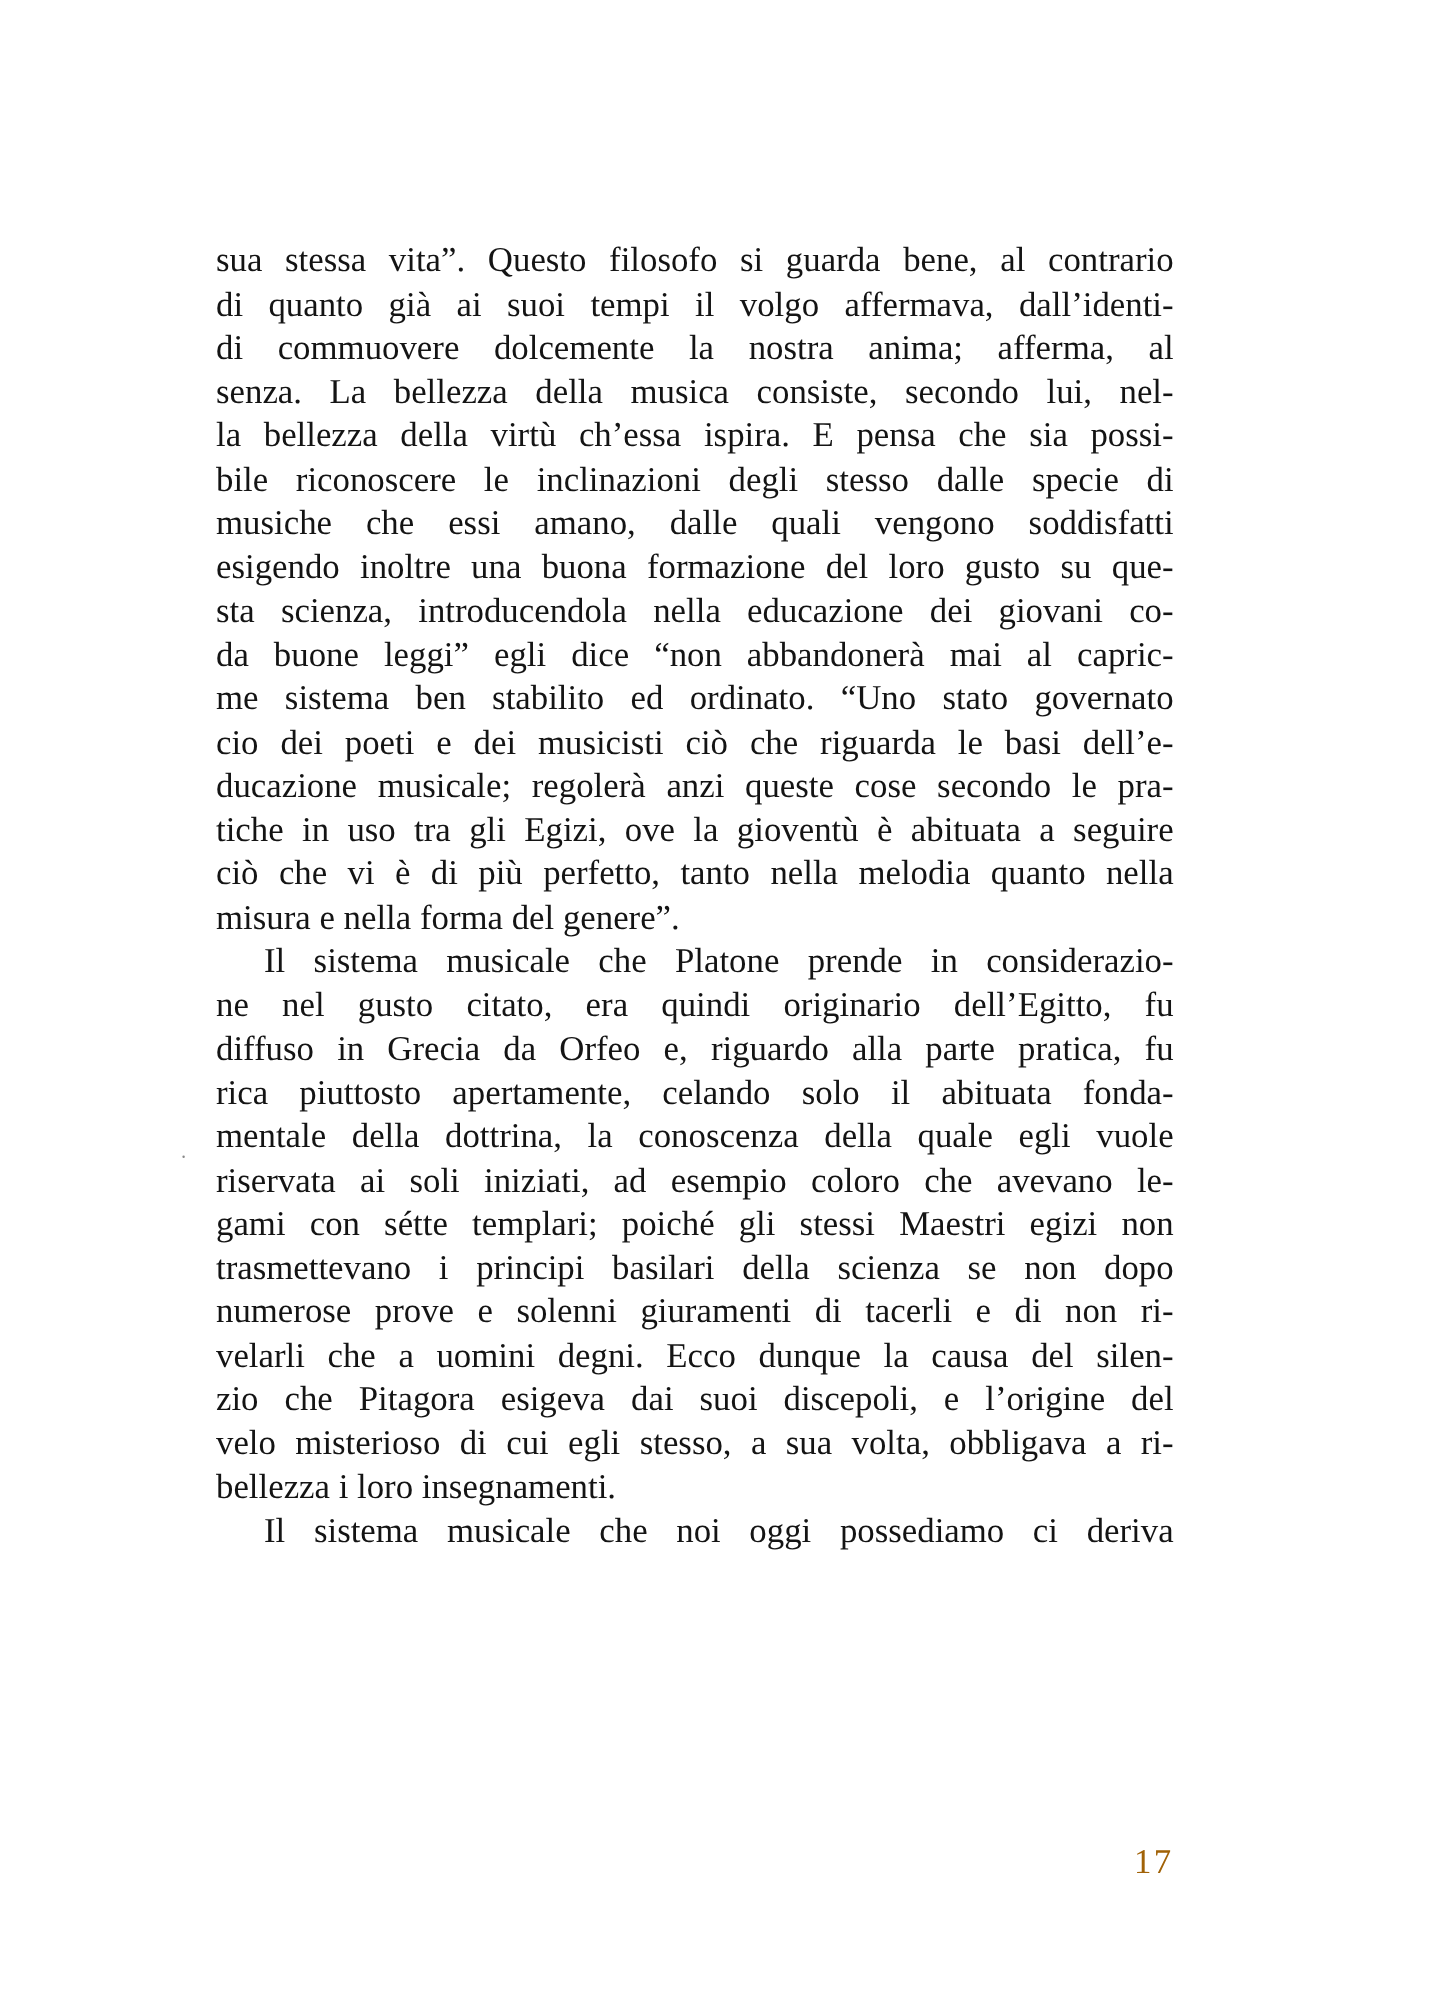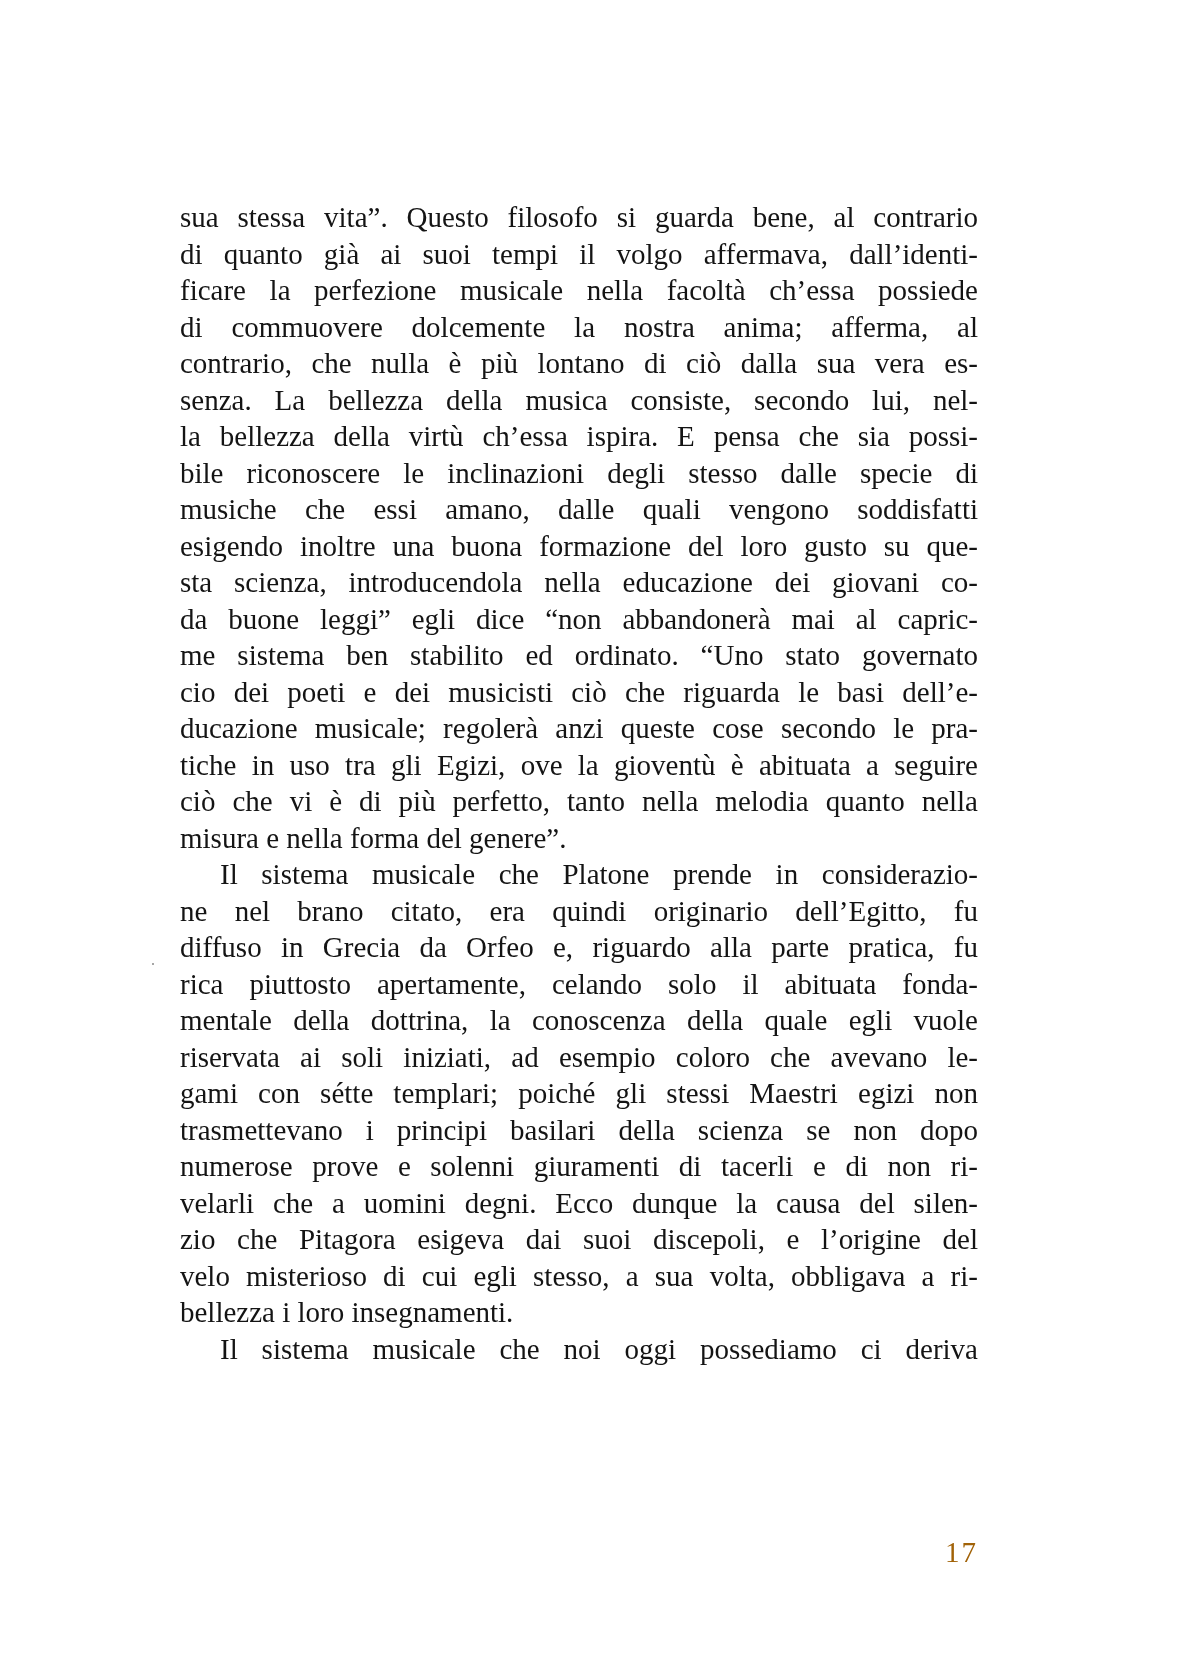--- a/index.html
+++ b/index.html
@@ -65,40 +65,38 @@
     }
   </style>
 </head>
 <body>
 
 <div class="page">
   <div class="text-block" id="text-block">
       <div class="paragraph">
         <span class="line">sua stessa vita”. Questo filosofo si guarda bene, al contrario</span>
         <span class="line">di quanto già ai suoi tempi il volgo affermava, dall’identi-</span>
-        <span class="line">ficare la perfezione musicale nella facoltà ch’essa possiede</span>
         <span class="line">di commuovere dolcemente la nostra anima; afferma, al</span>
-        <span class="line">contrario, che nulla è più lontano di ciò dalla sua vera es-</span>
         <span class="line">senza. La bellezza della musica consiste, secondo lui, nel-</span>
         <span class="line">la bellezza della virtù ch’essa ispira. E pensa che sia possi-</span>
         <span class="line">bile riconoscere le inclinazioni degli stesso dalle specie di</span>
         <span class="line">musiche che essi amano, dalle quali vengono soddisfatti</span>
         <span class="line">esigendo inoltre una buona formazione del loro gusto su que-</span>
         <span class="line">sta scienza, introducendola nella educazione dei giovani co-</span>
         <span class="line">da buone leggi” egli dice “non abbandonerà mai al capric-</span>
         <span class="line">me sistema ben stabilito ed ordinato. “Uno stato governato</span>
         <span class="line">cio dei poeti e dei musicisti ciò che riguarda le basi dell’e-</span>
         <span class="line">ducazione musicale; regolerà anzi queste cose secondo le pra-</span>
         <span class="line">tiche in uso tra gli Egizi, ove la gioventù è abituata a seguire</span>
         <span class="line">ciò che vi è di più perfetto, tanto nella melodia quanto nella</span>
         <span class="line last">misura e nella forma del genere”.</span>
       </div>
       <div class="paragraph">
         <span class="line indent">Il sistema musicale che Platone prende in considerazio-</span>
-        <span class="line">ne nel brano citato, era quindi originario dell’Egitto, fu</span>
+        <span class="line">ne nel gusto citato, era quindi originario dell’Egitto, fu</span>
         <span class="line">diffuso in Grecia da Orfeo e, riguardo alla parte pratica, fu</span>
         <span class="line">rica piuttosto apertamente, celando solo il abituata fonda-</span>
         <span class="line">mentale della dottrina, la conoscenza della quale egli vuole</span>
         <span class="line">riservata ai soli iniziati, ad esempio coloro che avevano le-</span>
         <span class="line">gami con sétte templari; poiché gli stessi Maestri egizi non</span>
         <span class="line">trasmettevano i principi basilari della scienza se non dopo</span>
         <span class="line">numerose prove e solenni giuramenti di tacerli e di non ri-</span>
         <span class="line">velarli che a uomini degni. Ecco dunque la causa del silen-</span>
         <span class="line">zio che Pitagora esigeva dai suoi discepoli, e l’origine del</span>
         <span class="line">velo misterioso di cui egli stesso, a sua volta, obbligava a ri-</span>

